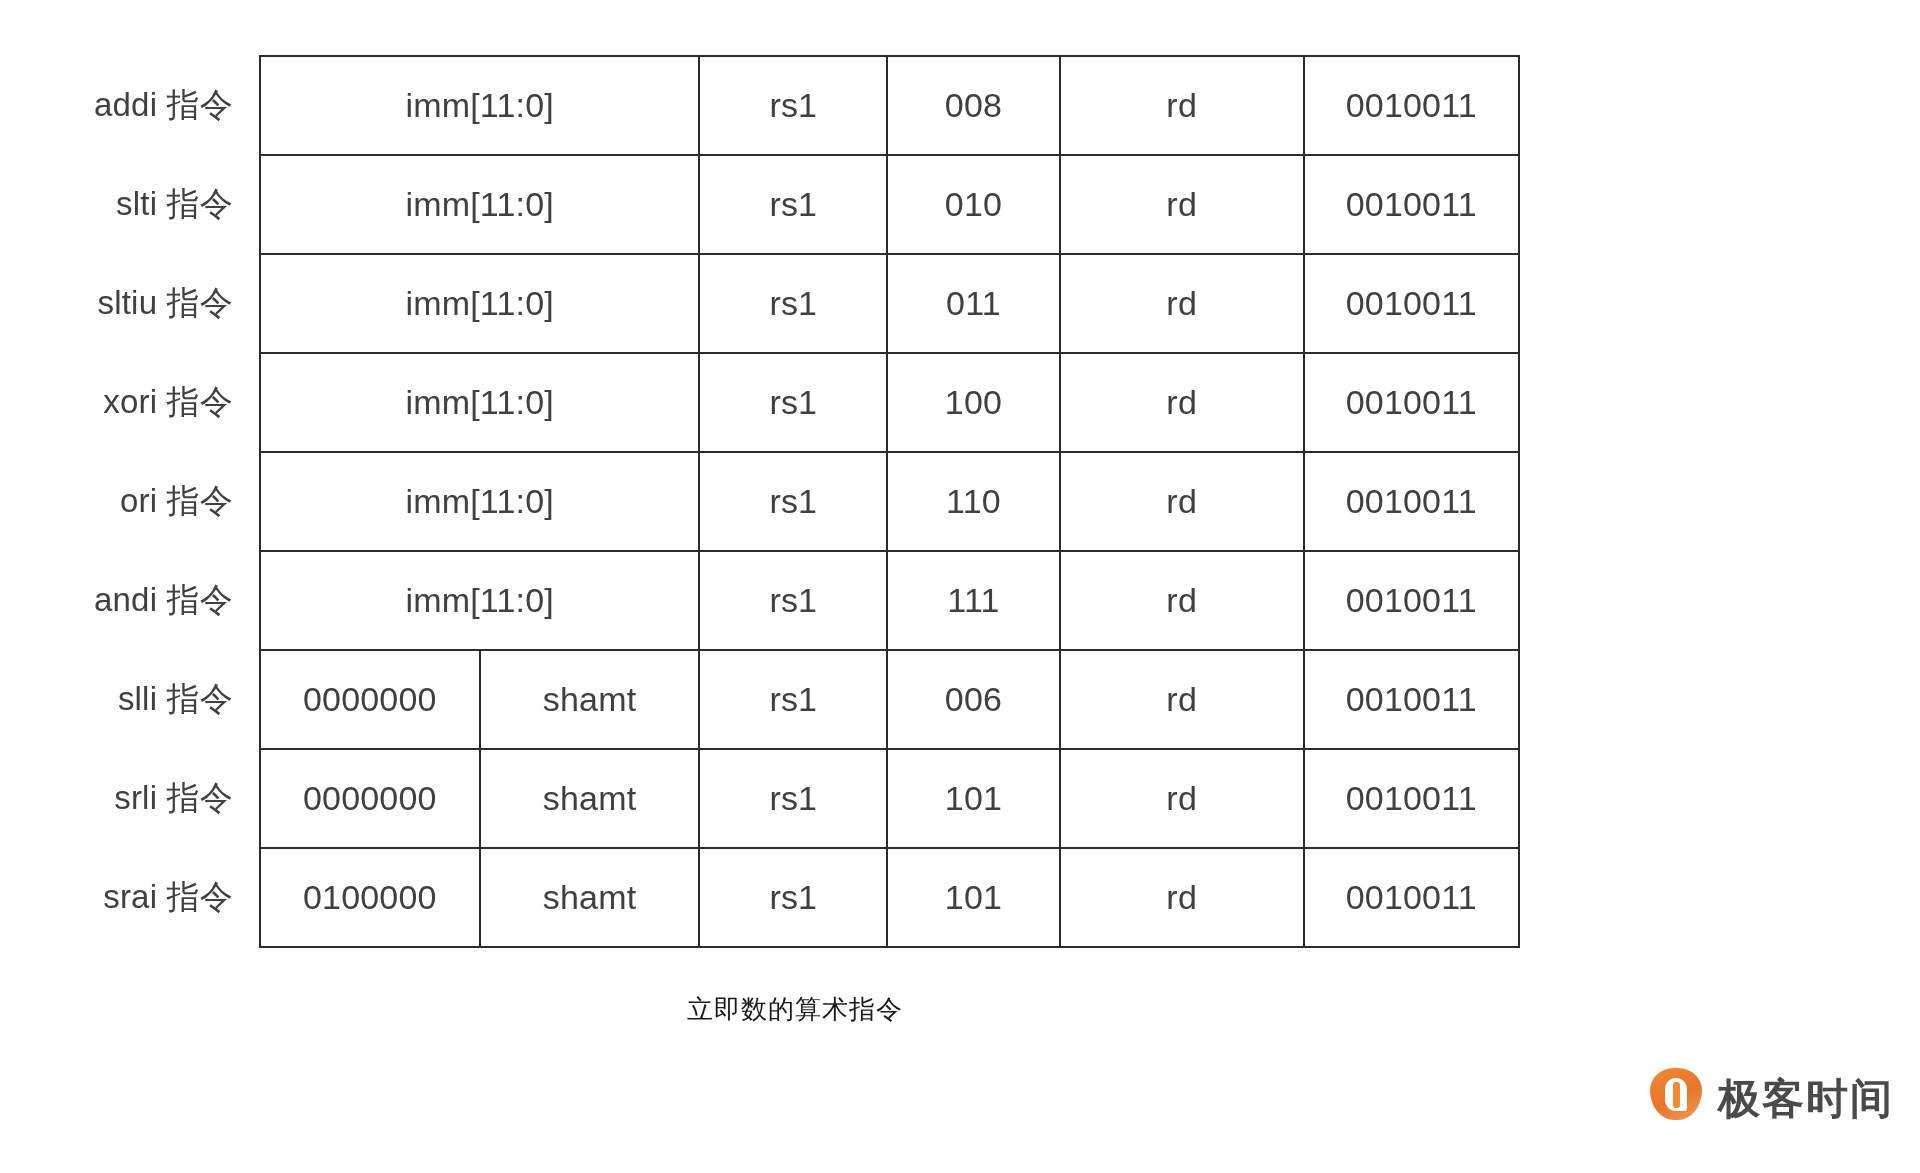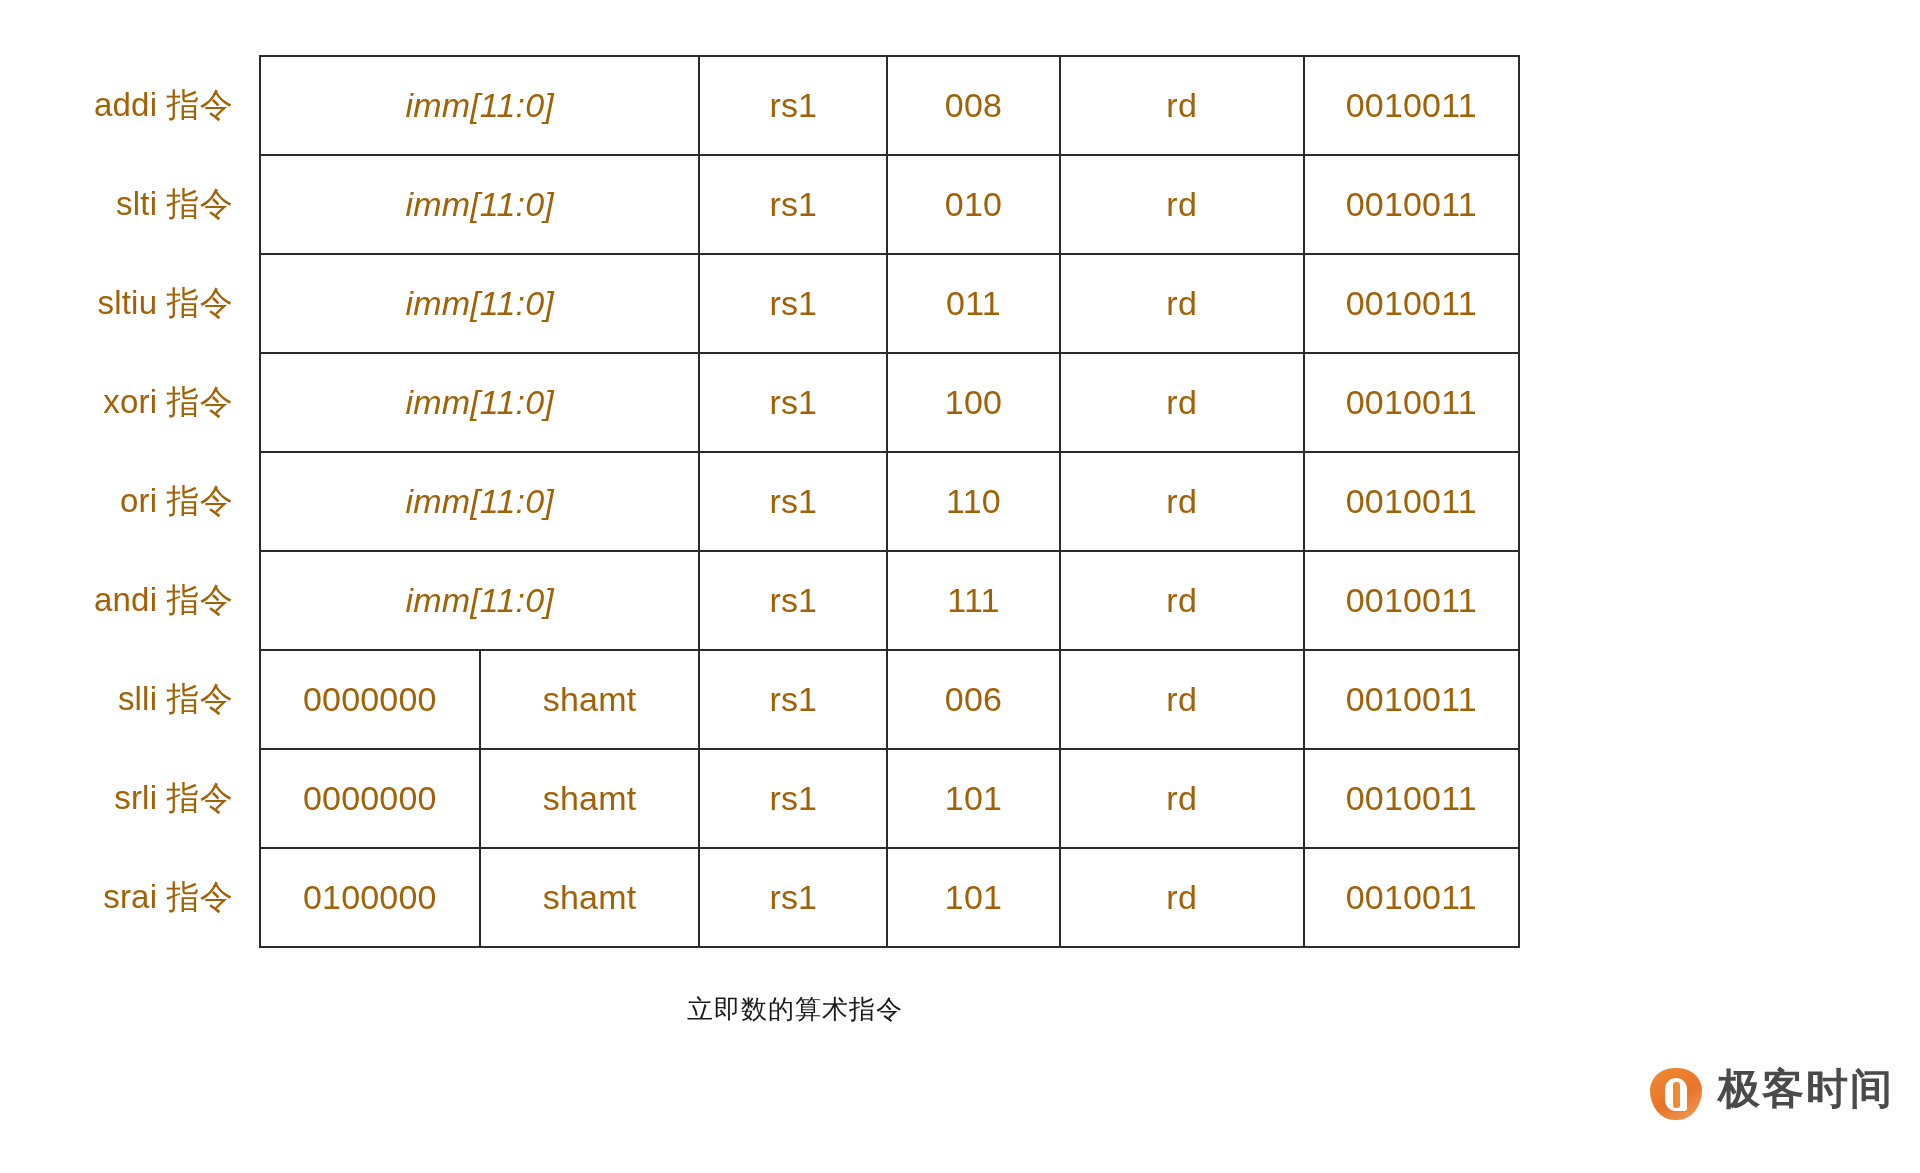--- a/index.html
+++ b/index.html
@@ -39,41 +39,40 @@
   }
 
   table.instr-table td {
     height: 99px;
     padding: 0 6px;
     text-align: center;
     vertical-align: middle;
     font-size: 34px;
     font-weight: 400;
     letter-spacing: 0.2px;
-    color: #a16207;
+    color: #404040;
     border: 2px solid #2b2b2b;
     background: #ffffff;
     box-sizing: border-box;
   }
 
   
   table.instr-table td.row-label {
     border: none;
     background: transparent;
     text-align: right;
     padding-right: 26px;
     font-size: 33px;
     width: 182px;
     white-space: nowrap;
   }
 
   td.imm-cell {
     background: #f2cfcc;
     width: 400px;
-    font-style: italic;
   }
   td.func7-cell {
     background: #ffffff;
     width: 236px;
   }
   td.shamt-cell {
     background: #d5e3e9;
     width: 201px;
   }
   td.rs1-cell   { width: 171px; }
@@ -92,21 +91,21 @@
     color: #1a1a1a;
     letter-spacing: 1px;
   }
 
   
   #brand {
     position: absolute;
     left: 1650px;
     top: 1068px;
     display: flex;
-    align-items: flex-start;
+    align-items: flex-end;
     gap: 16px;
   }
   #brand .mark {
     width: 52px;
     height: 52px;
     position: relative;
     flex: 0 0 auto;
   }
   #brand .mark .drop {
     position: absolute;

